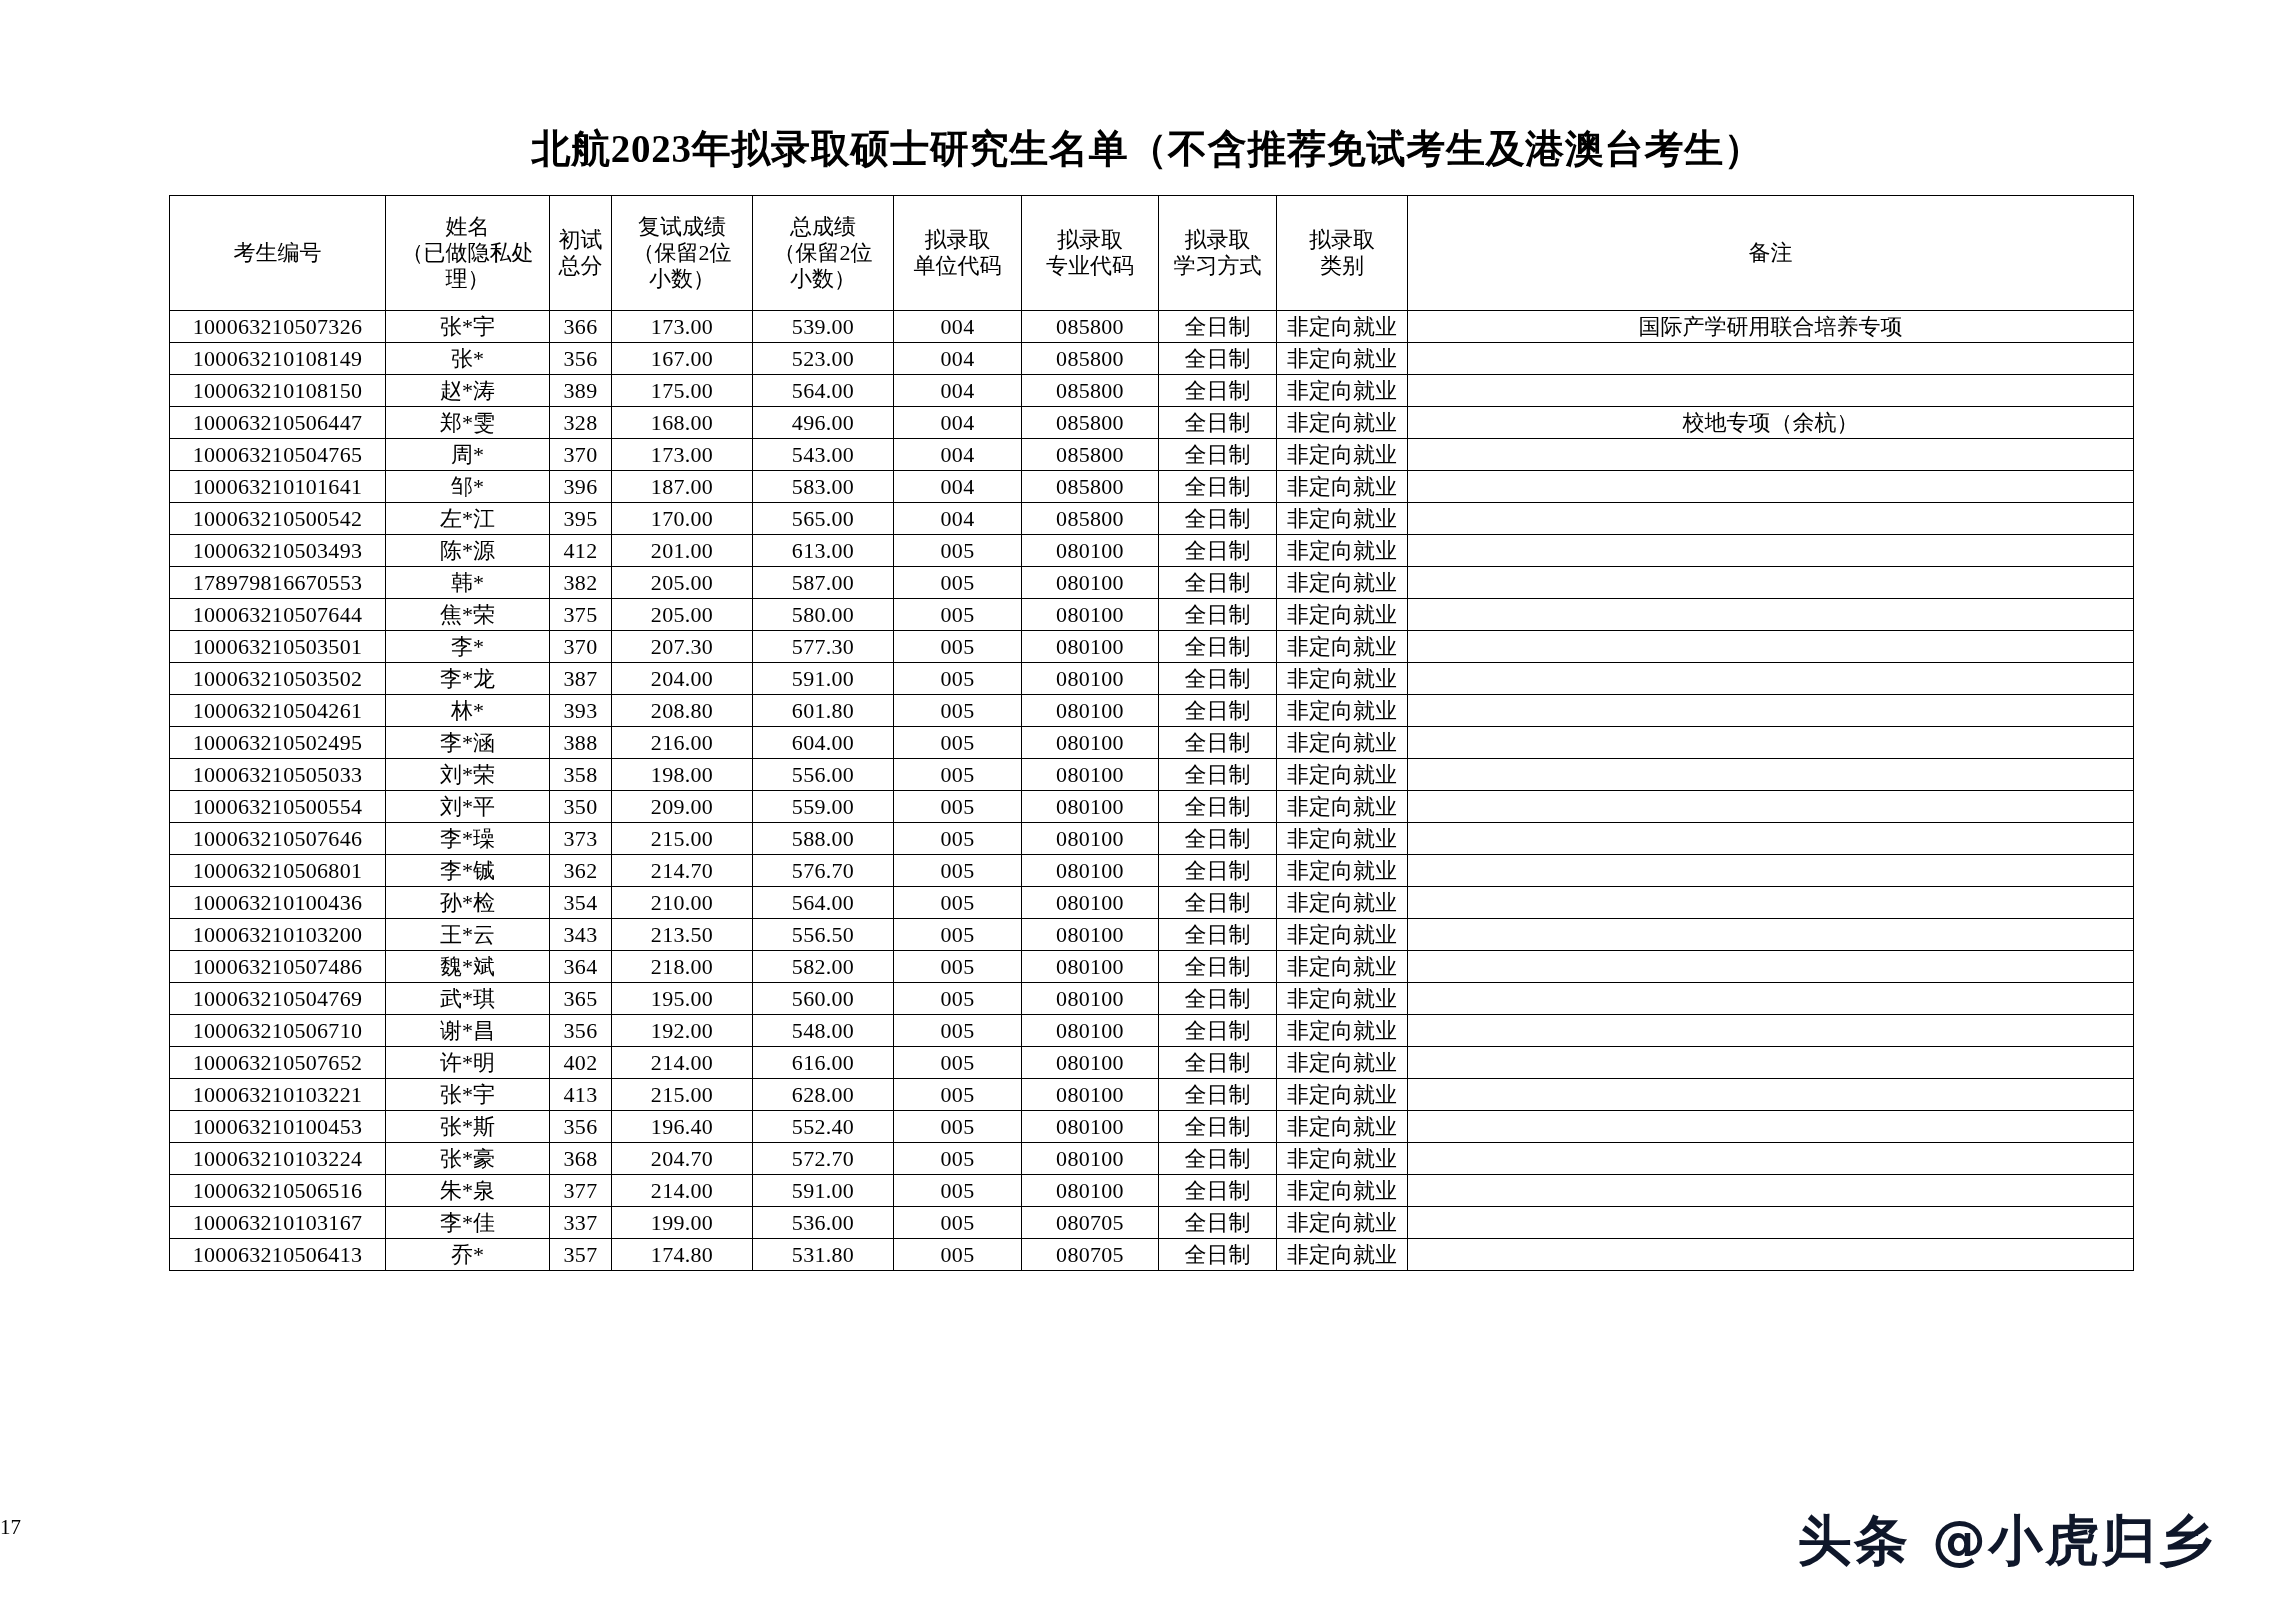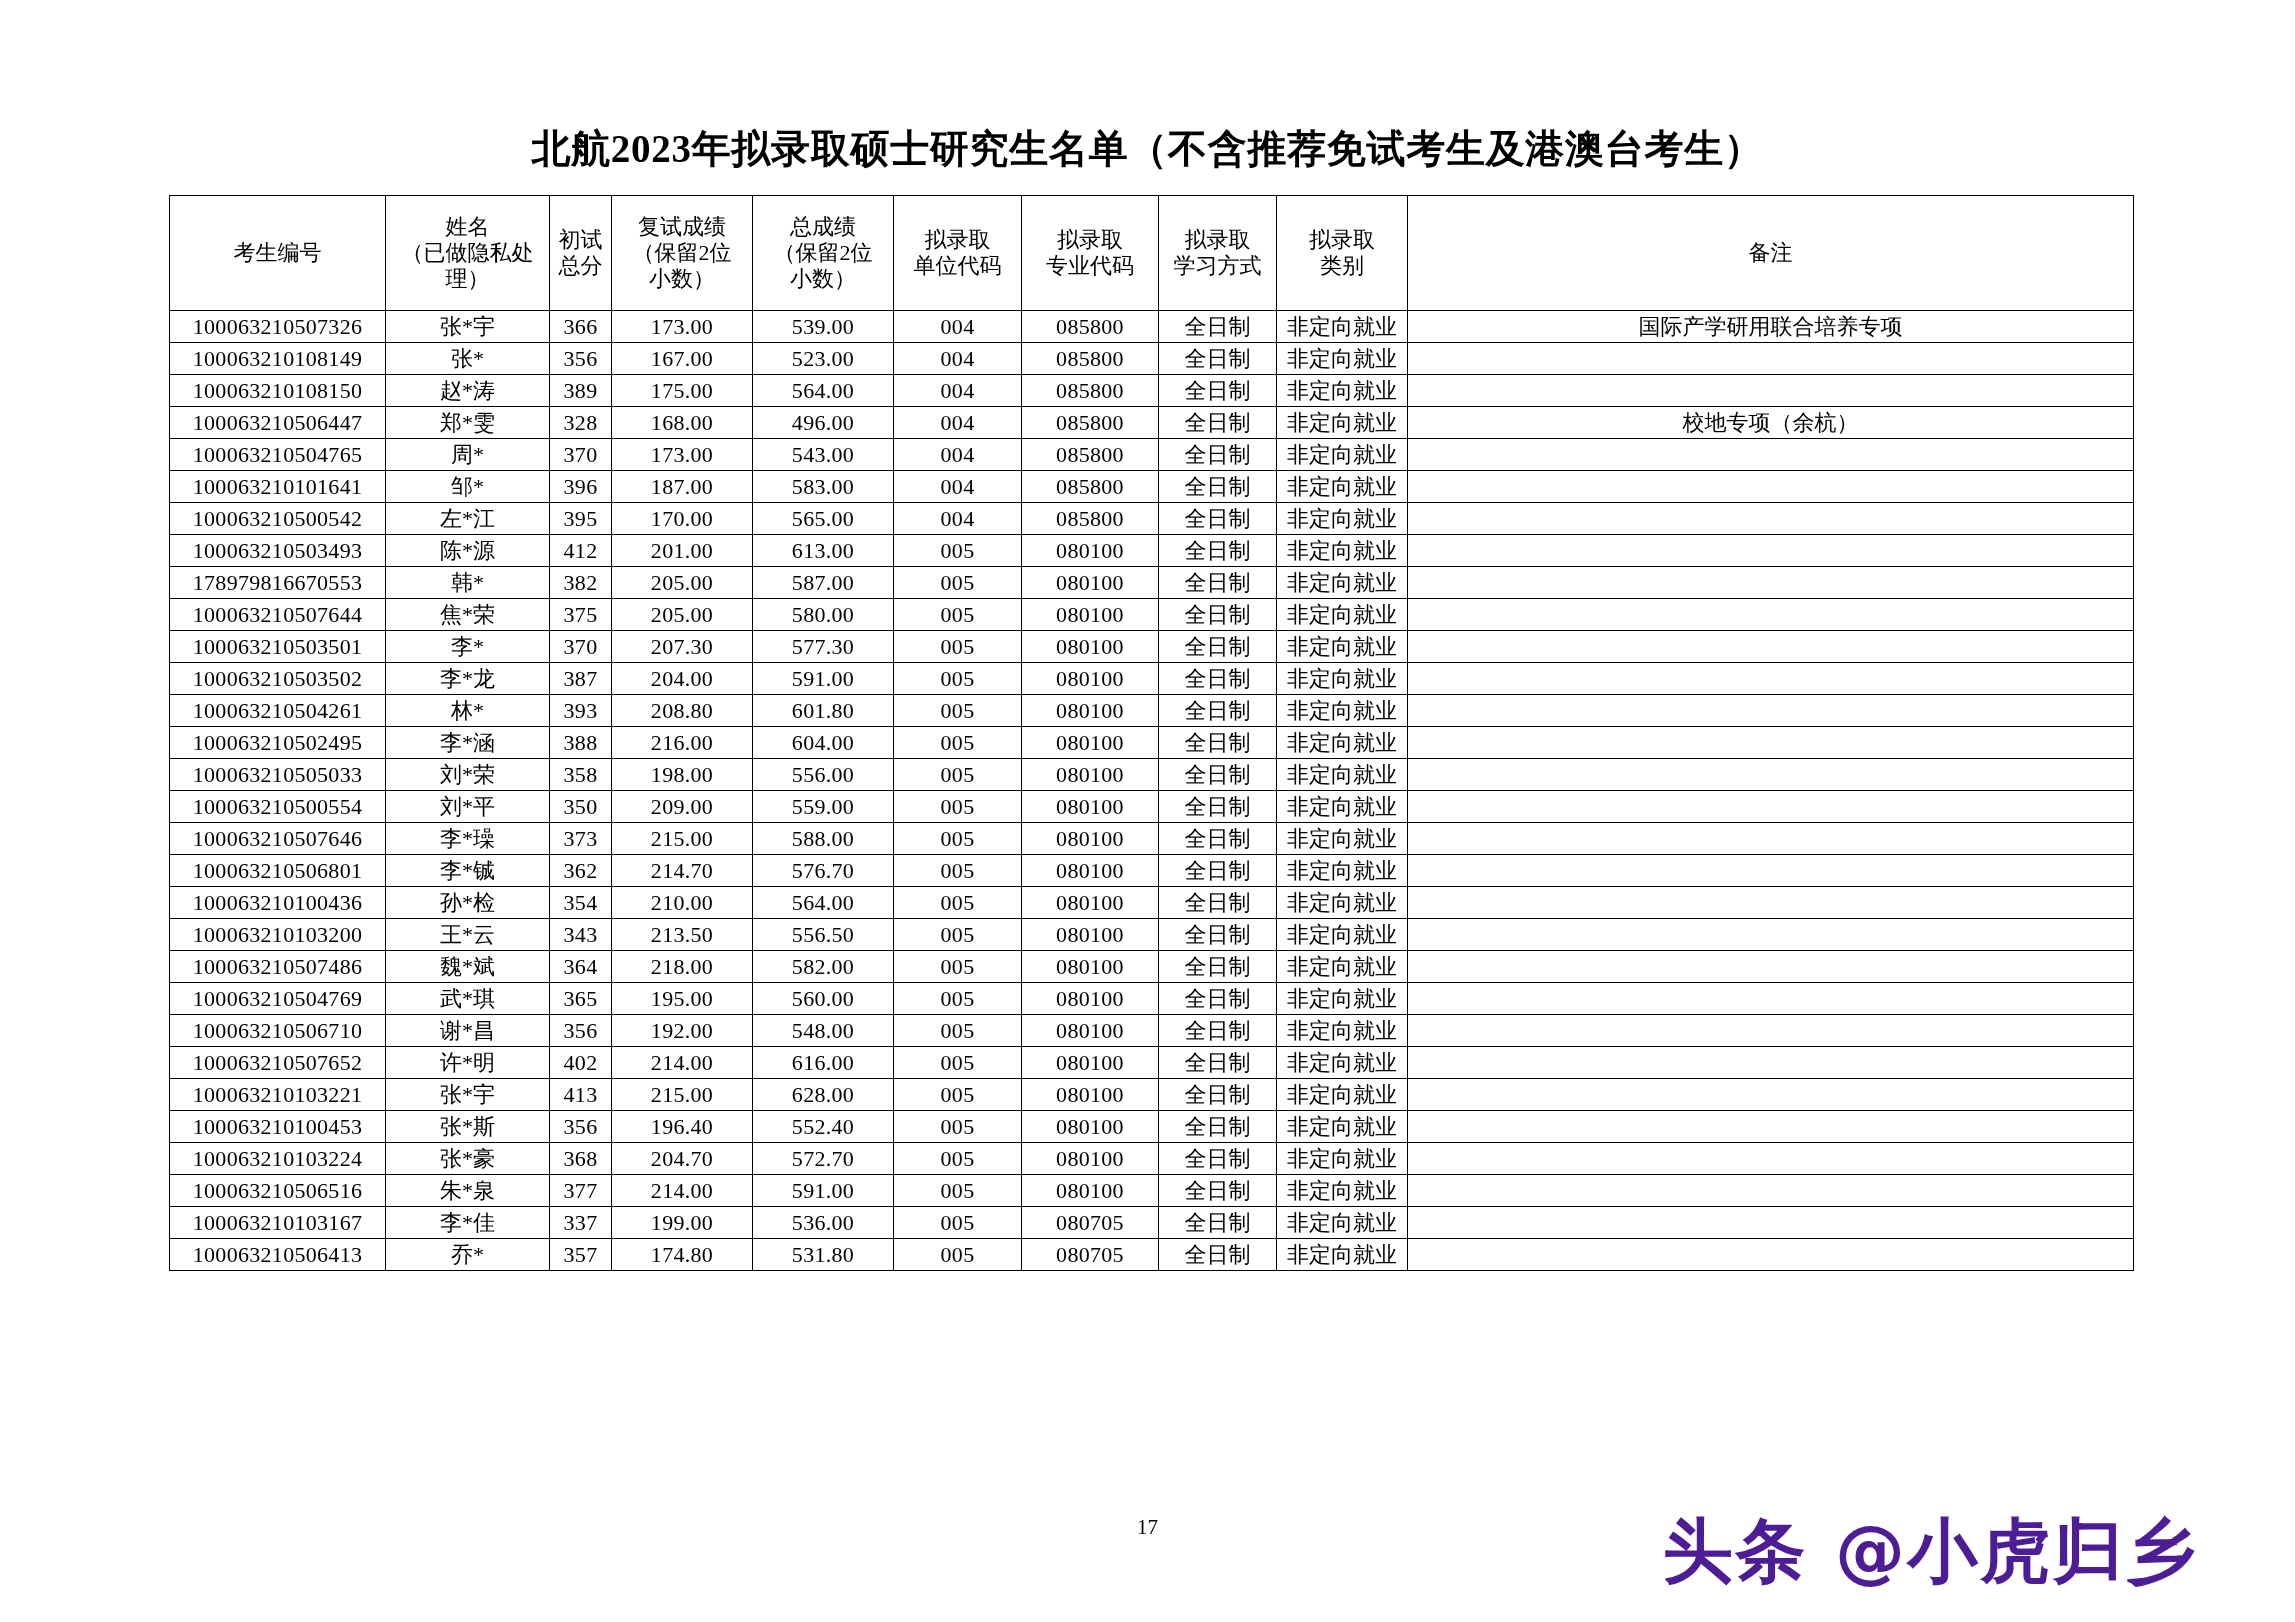--- a/index.html
+++ b/index.html
@@ -78,32 +78,32 @@
     padding-left: 6.5px;
   }
   .mono-num {
     letter-spacing: 0.3px;
   }
   .page-number {
     position: absolute;
     top: 1515px;
     left: 0;
     width: 2295px;
-    text-align: center;
+    text-align: left;
     font-size: 21px;
   }
   .watermark {
     position: absolute;
     top: 1505px;
-    right: 97px;
+    right: 80px;
     font-family: "DejaVu Sans", "Liberation Sans", sans-serif;
-    font-size: 70px;
+    font-size: 54px;
     font-weight: bold;
     letter-spacing: 2.6px;
-    color: #4c1d95;
+    color: #0f172a;
     white-space: nowrap;
   }
 </style>
 </head>
 <body>
 
 <div class="page">
 
   <div class="doc-title">北航2023年拟录取硕士研究生名单（不含推荐免试考生及港澳台考生）</div>
 

